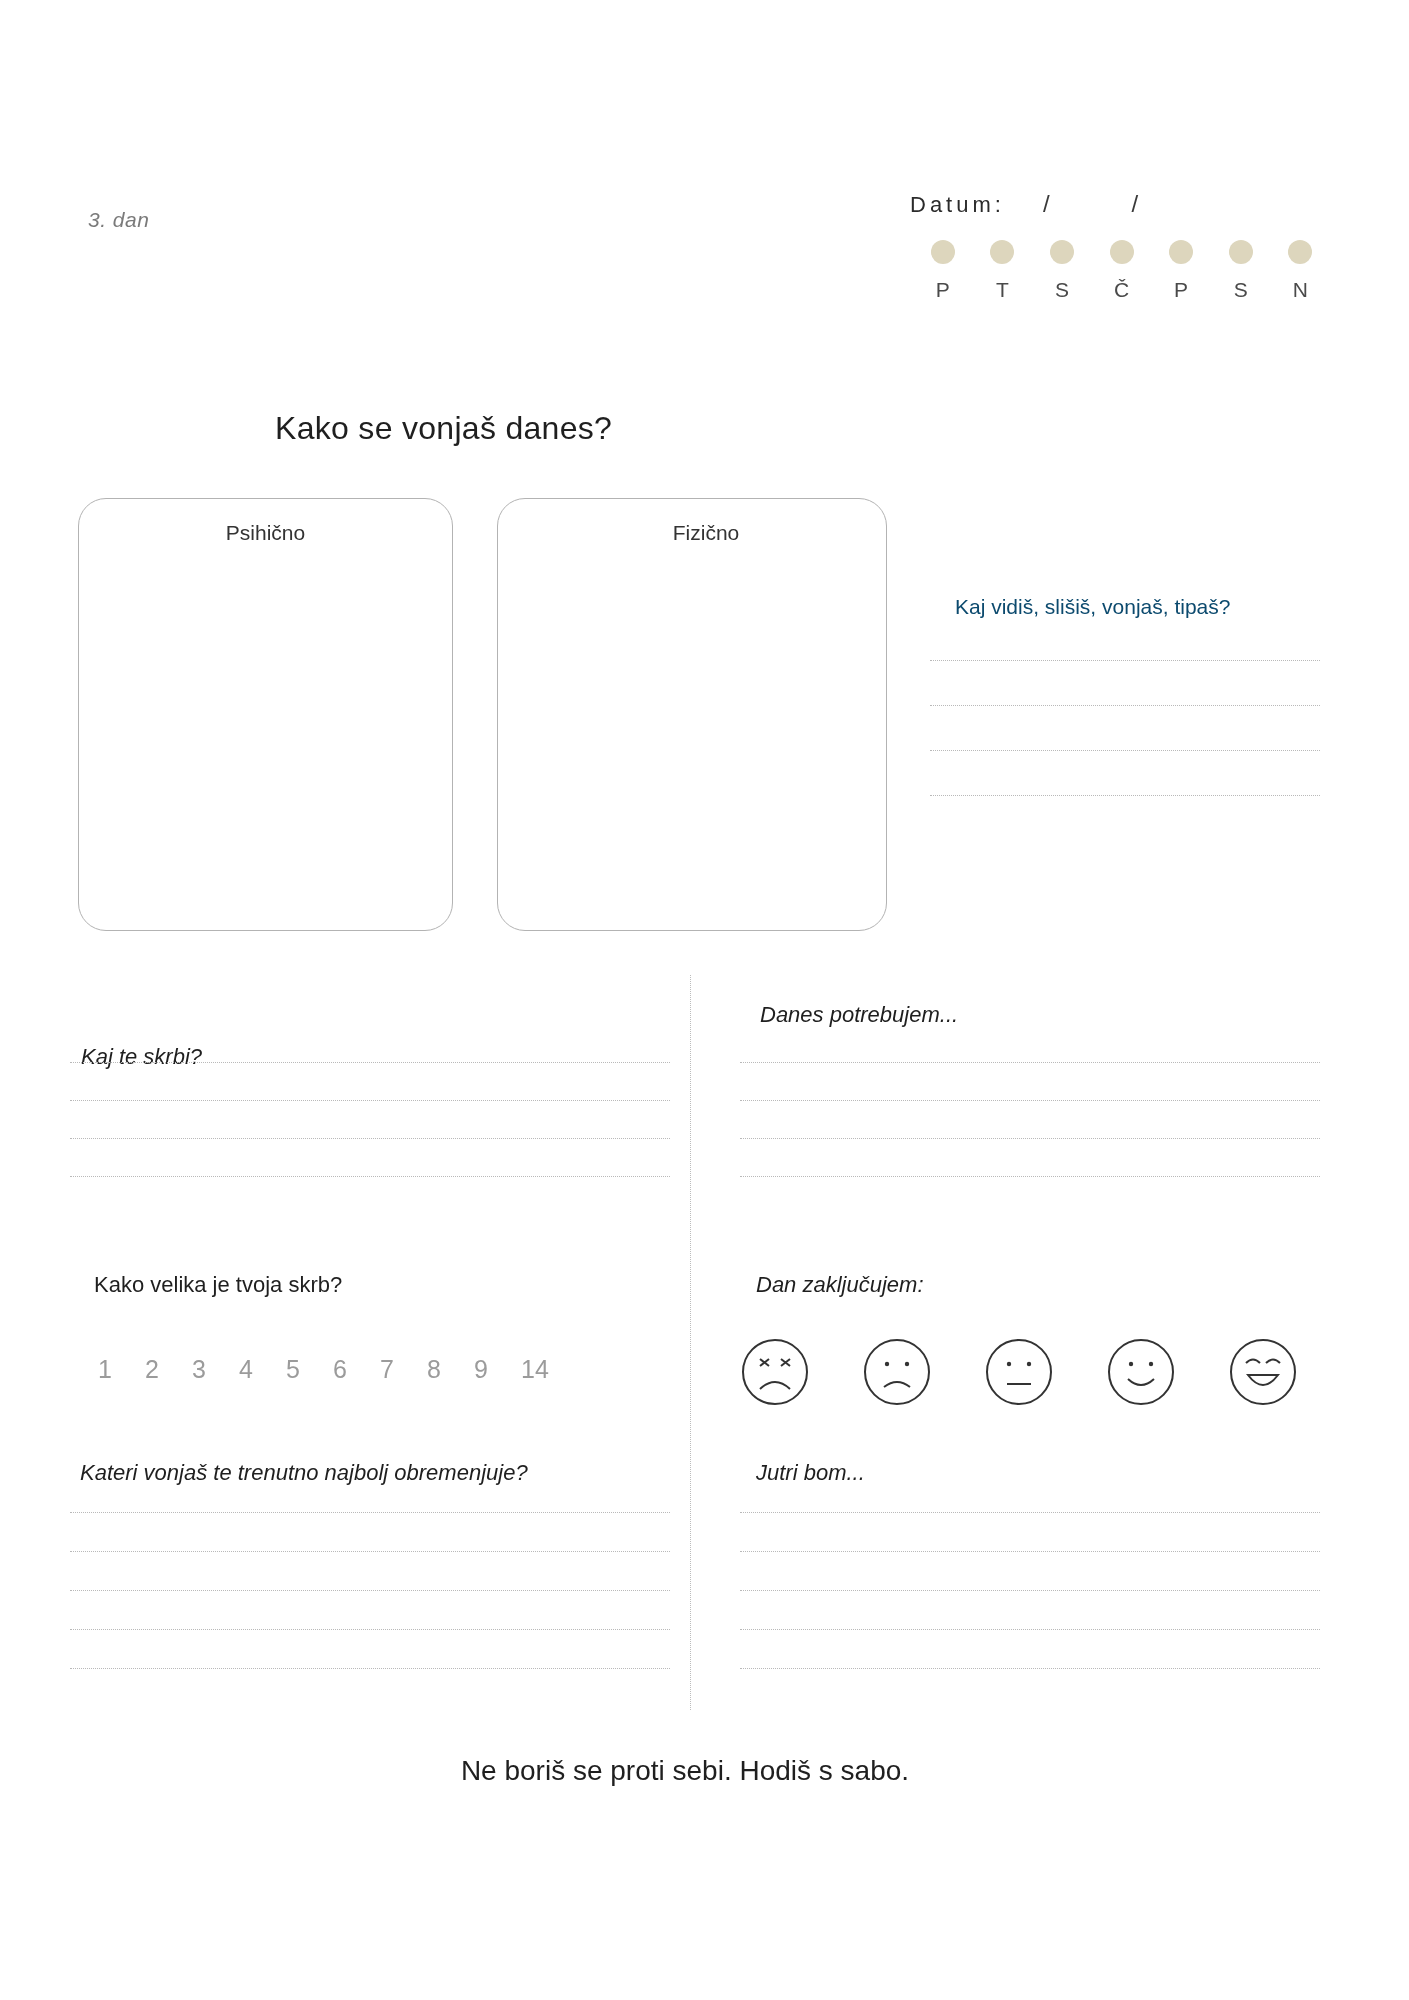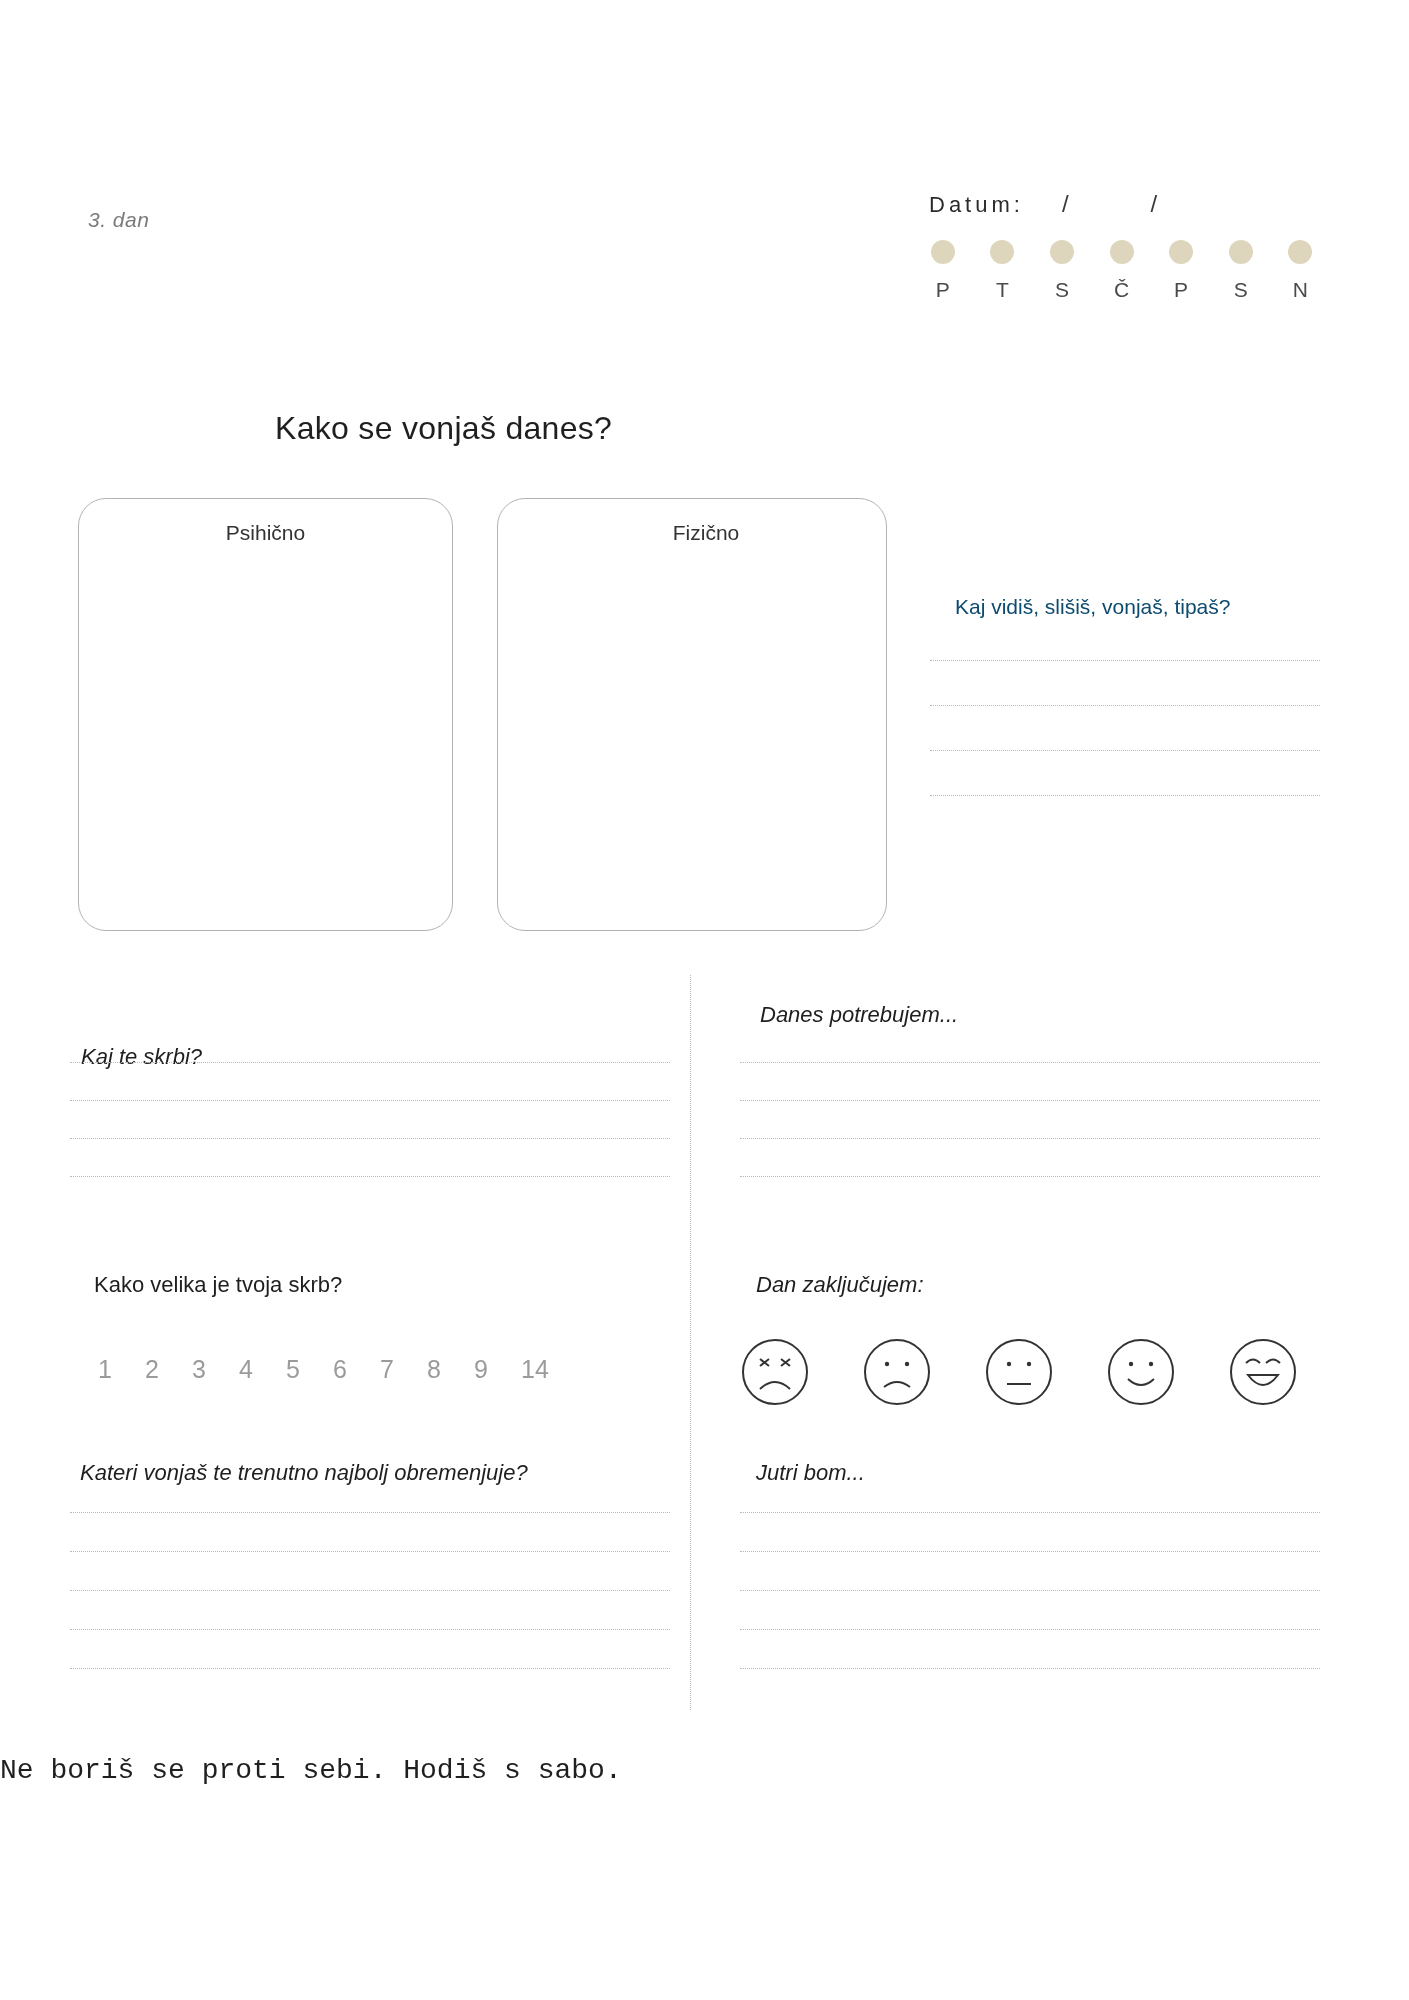--- a/index.html
+++ b/index.html
@@ -34,21 +34,20 @@
     left: 910px;
     top: 190px;
     width: 420px;
   }
   .date-row {
     display: flex;
     align-items: baseline;
     font-size: 22px;
     letter-spacing: 4px;
     color: #2b2b2b;
-    margin-left: 19px;
   }
   .date-word { margin-right: 38px; }
   .date-slash {
     font-size: 24px;
     color: #3a3a3a;
     margin-right: 78px;
   }
   .date-slash:last-child { margin-right: 0; }
 
   .dots-row {
@@ -173,23 +172,23 @@
     width: 70px;
     height: 70px;
   }
 
   
   .footer {
     position: absolute;
     left: 0;
     top: 1755px;
     width: 1370px;
+    text-align: center;
     font-size: 28px;
     color: #1f1f1f;
-    font-family: Liberation Mono, monospace;
   }
 </style>
 </head>
 <body>
 
 <div class="page">
 
   <div class="day-label">3. dan</div>
 
   <div class="date-block">

